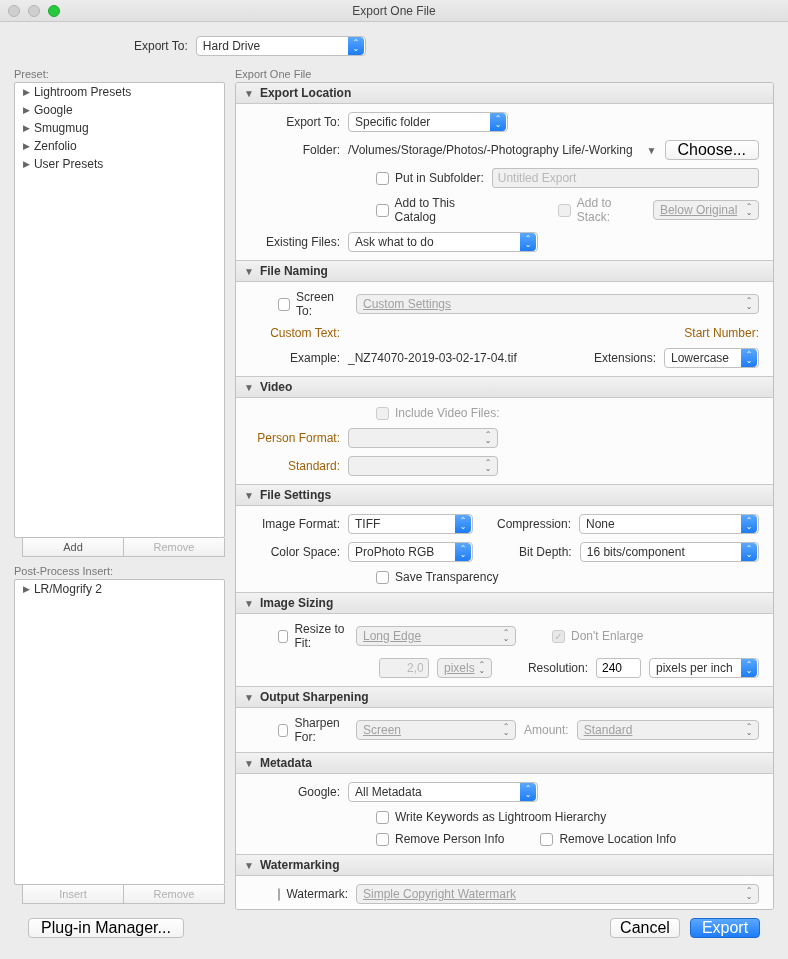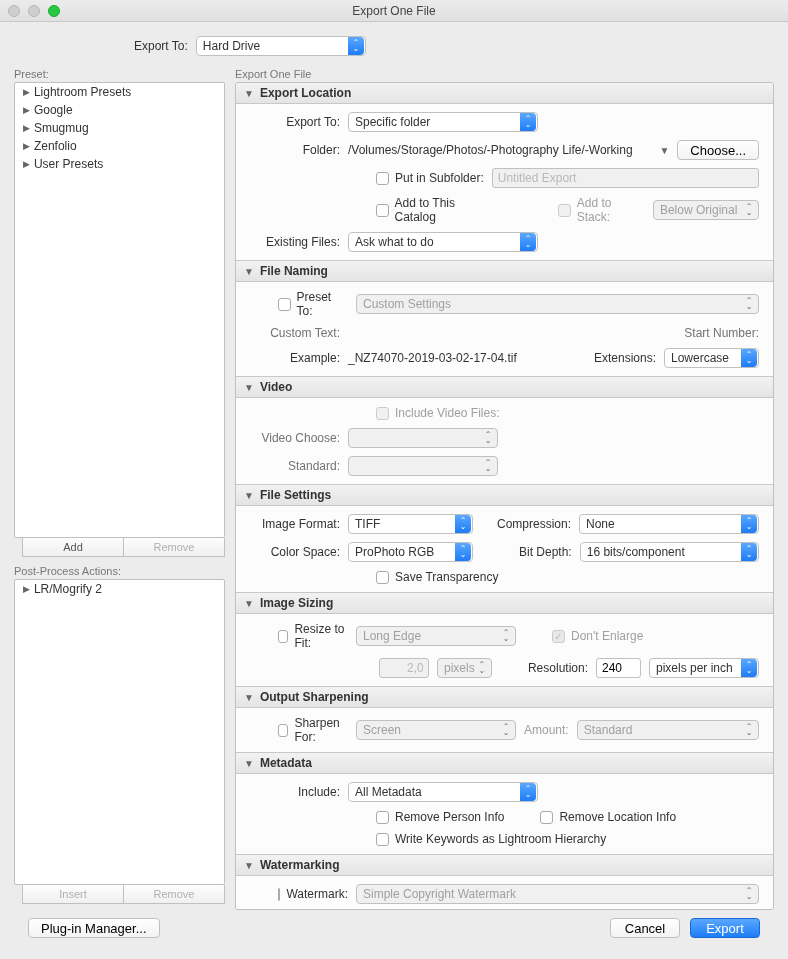--- a/index.html
+++ b/index.html
@@ -9,21 +9,21 @@
 .tl { width: 12px; height: 12px; border-radius: 50%; }
 .tl.red { background: #cfcfcf; border: 0.5px solid #b5b5b5; }
 .tl.yel { background: #cfcfcf; border: 0.5px solid #b5b5b5; }
 .tl.grn { background: #28c940; border: 0.5px solid #1aaa2e; }
 .titlebar .title { position: absolute; left: 0; right: 0; text-align: center; font-size: 12px; color: #444; }
 .content { padding: 10px 14px 0 14px; }
 .export-to-row { display: flex; align-items: center; gap: 8px; margin: 4px 0 12px 120px; }
 .lbl { text-align: right; color: #333; }
 .select { height: 20px; background: #fff; border: 1px solid #c0c0c0; border-radius: 4px; display: flex; align-items: center; padding: 0 6px; position: relative; font-size: 12px; }
 .select .arrow { position: absolute; right: 1px; top: 0; bottom: 0; width: 16px; background: linear-gradient(#5aa8ff,#1e7cf6); border-radius: 0 4px 4px 0; display: flex; align-items: center; justify-content: center; color: #fff; font-size: 8px; line-height: 6px; }
-.select.disabled { background: #f0f0f0; color: #a0a0a0; }
+.select.disabled { background: #f0f0f0; color: #a0a0a0; text-decoration: underline; }
 .select.disabled .arrow { background: #e0e0e0; color: #999; }
 .select.plain .arrow { background: transparent; color: #666; }
 .checkbox { display: inline-flex; align-items: center; gap: 6px; padding-left: 28px; }
 .checkbox .box { width: 13px; height: 13px; border: 1px solid #aaa; border-radius: 3px; background: #fff; }
 .checkbox.disabled { color: #a0a0a0; }
 .checkbox.disabled .box { background: #f0f0f0; border-color: #ccc; }
 .columns { display: flex; gap: 10px; }
 .leftcol { width: 211px; display: flex; flex-direction: column; }
 .rightcol { flex: 1; display: flex; flex-direction: column; min-width: 0; }
 .section-label { font-size: 11px; color: #777; margin-bottom: 2px; }
@@ -34,25 +34,25 @@
 .btnrow button { flex: 1; height: 18px; background: linear-gradient(#fdfdfd,#f0f0f0); border: none; border-right: 1px solid #c0c0c0; font-size: 11px; color: #555; }
 .btnrow button:last-child { border-right: none; }
 .btnrow button:disabled { color: #b0b0b0; }
 .panel { border: 1px solid #c0c0c0; border-radius: 3px; background: #f7f7f7; overflow: auto; }
 .section-hdr { background: linear-gradient(#f2f2f2,#e4e4e4); border-top: 1px solid #c8c8c8; border-bottom: 1px solid #c8c8c8; padding: 3px 8px; font-weight: 600; font-size: 12px; display: flex; align-items: center; gap: 6px; }
 .section-hdr:first-child { border-top: none; }
 .section-body { padding: 8px 14px; background: #fcfcfc; font-size: 12px; }
 .row { display: flex; align-items: center; gap: 8px; margin-bottom: 8px; }
 .row:last-child { margin-bottom: 0; }
 .row .rlab { width: 90px; text-align: right; color: #333; }
-.row .rlab.dis { color: #737373; }
+.row .rlab.dis { color: #a16207; }
 .input { height: 20px; border: 1px solid #c0c0c0; border-radius: 3px; padding: 0 5px; background: #fff; font-size: 12px; }
 .input::placeholder { color: #b8b8b8; }
 .input:disabled { background: #f0f0f0; color: #a0a0a0; }
-.btn { height: 20px; border: 1px solid #c0c0c0; border-radius: 4px; background: linear-gradient(#fff,#f3f3f3); padding: 0 12px; font-size: 13px; display: inline-flex; align-items: center; justify-content: center; }
+.btn { height: 20px; border: 1px solid #c0c0c0; border-radius: 4px; background: linear-gradient(#fff,#f3f3f3); padding: 0 12px; font-size: 16px; display: inline-flex; align-items: center; justify-content: center; }
 .btn:disabled { color: #b0b0b0; }
 .btn.primary { background: linear-gradient(#5aa8ff,#1e7cf6); color: #fff; border-color: #1a6ad6; }
 .pathtxt { font-size: 12px; color: #333; }
 .footer { display: flex; align-items: center; padding: 8px 14px; gap: 10px; }
 .spacer { flex: 1; }
 .disclosure { font-size: 10px; color: #666; }
 </style>
 </head>
 <body>
 
@@ -97,21 +97,21 @@
         <div class="item">
             <span class="tri">▶</span>
             <span>User Presets</span>
           </div>
       </div>
       <div class="btnrow">
         <button>Add</button>
         <button disabled="">Remove</button>
       </div>
 
-      <div class="section-label" style="margin-top:8px">Post-Process Actions:</div>
+      <div class="section-label" style="margin-top:8px">Post-Process Insert:</div>
       <div class="listbox" style="height:306px">
         <div class="item">
             <span class="tri">▶</span>
             <span>LR/Mogrify 2</span>
           </div>
       </div>
       <div class="btnrow">
         <button disabled="">Insert</button>
         <button disabled="">Remove</button>
       </div>
@@ -121,21 +121,21 @@
       <div class="section-label">Export One File</div>
       <div class="panel" style="height:828px">
 
         <div class="section-hdr">
             <span class="disclosure">▼</span>
             <span>Export Location</span>
           </div>
         <div class="section-body">
           <div class="row">
               <span class="rlab">Export To:</span>
-            <div class="select" style="width:190px">
+            <div class="select" style="width:160px">
                 <span>Specific folder</span>
                 <span class="arrow">⌃<br>⌄</span>
               </div>
           </div>
           <div class="row">
               <span class="rlab">Folder:</span>
             <span class="pathtxt" style="flex:1">/Volumes/Storage/Photos/-Photography Life/-Working</span>
             <span class="disclosure">▼</span>
             <button class="btn">Choose...</button>
           </div>
@@ -171,21 +171,21 @@
         </div>
 
         <div class="section-hdr">
             <span class="disclosure">▼</span>
             <span>File Naming</span>
           </div>
         <div class="section-body">
           <div class="row">
             <label class="checkbox" style="width:98px;justify-content:flex-end">
                 <span class="box"></span>
-                <span>Preset To:</span>
+                <span>Screen To:</span>
               </label>
             <div class="select disabled plain" style="flex:1">
                 <span>Custom Settings</span>
                 <span class="arrow">⌃<br>⌄</span>
               </div>
           </div>
           <div class="row">
               <span class="rlab dis">Custom Text:</span>
             <span style="flex:1"></span>
             <span class="rlab dis" style="width:auto">Start Number:</span>
@@ -207,21 +207,21 @@
             <span>Video</span>
           </div>
         <div class="section-body">
           <div class="row" style="margin-left:98px">
             <label class="checkbox disabled">
                 <span class="box"></span>
                 <span>Include Video Files:</span>
               </label>
           </div>
           <div class="row">
-              <span class="rlab dis">Video Choose:</span>
+              <span class="rlab dis">Person Format:</span>
             <div class="select disabled plain" style="width:150px">
                 <span></span>
                 <span class="arrow">⌃<br>⌄</span>
               </div>
           </div>
           <div class="row">
               <span class="rlab dis">Standard:</span>
             <div class="select disabled plain" style="width:150px">
                 <span></span>
                 <span class="arrow">⌃<br>⌄</span>
@@ -324,40 +324,40 @@
               </div>
           </div>
         </div>
 
         <div class="section-hdr">
             <span class="disclosure">▼</span>
             <span>Metadata</span>
           </div>
         <div class="section-body">
           <div class="row">
-              <span class="rlab">Include:</span>
+              <span class="rlab">Google:</span>
             <div class="select" style="width:190px">
                 <span>All Metadata</span>
                 <span class="arrow">⌃<br>⌄</span>
               </div>
           </div>
           <div class="row" style="margin-left:98px">
             <label class="checkbox">
                 <span class="box"></span>
+                <span>Write Keywords as Lightroom Hierarchy</span>
+              </label>
+          </div>
+          <div class="row" style="margin-left:98px">
+            <label class="checkbox">
+                <span class="box"></span>
                 <span>Remove Person Info</span>
               </label>
             <label class="checkbox">
                 <span class="box"></span>
                 <span>Remove Location Info</span>
-              </label>
-          </div>
-          <div class="row" style="margin-left:98px">
-            <label class="checkbox">
-                <span class="box"></span>
-                <span>Write Keywords as Lightroom Hierarchy</span>
               </label>
           </div>
         </div>
 
         <div class="section-hdr">
             <span class="disclosure">▼</span>
             <span>Watermarking</span>
           </div>
         <div class="section-body">
           <div class="row">

